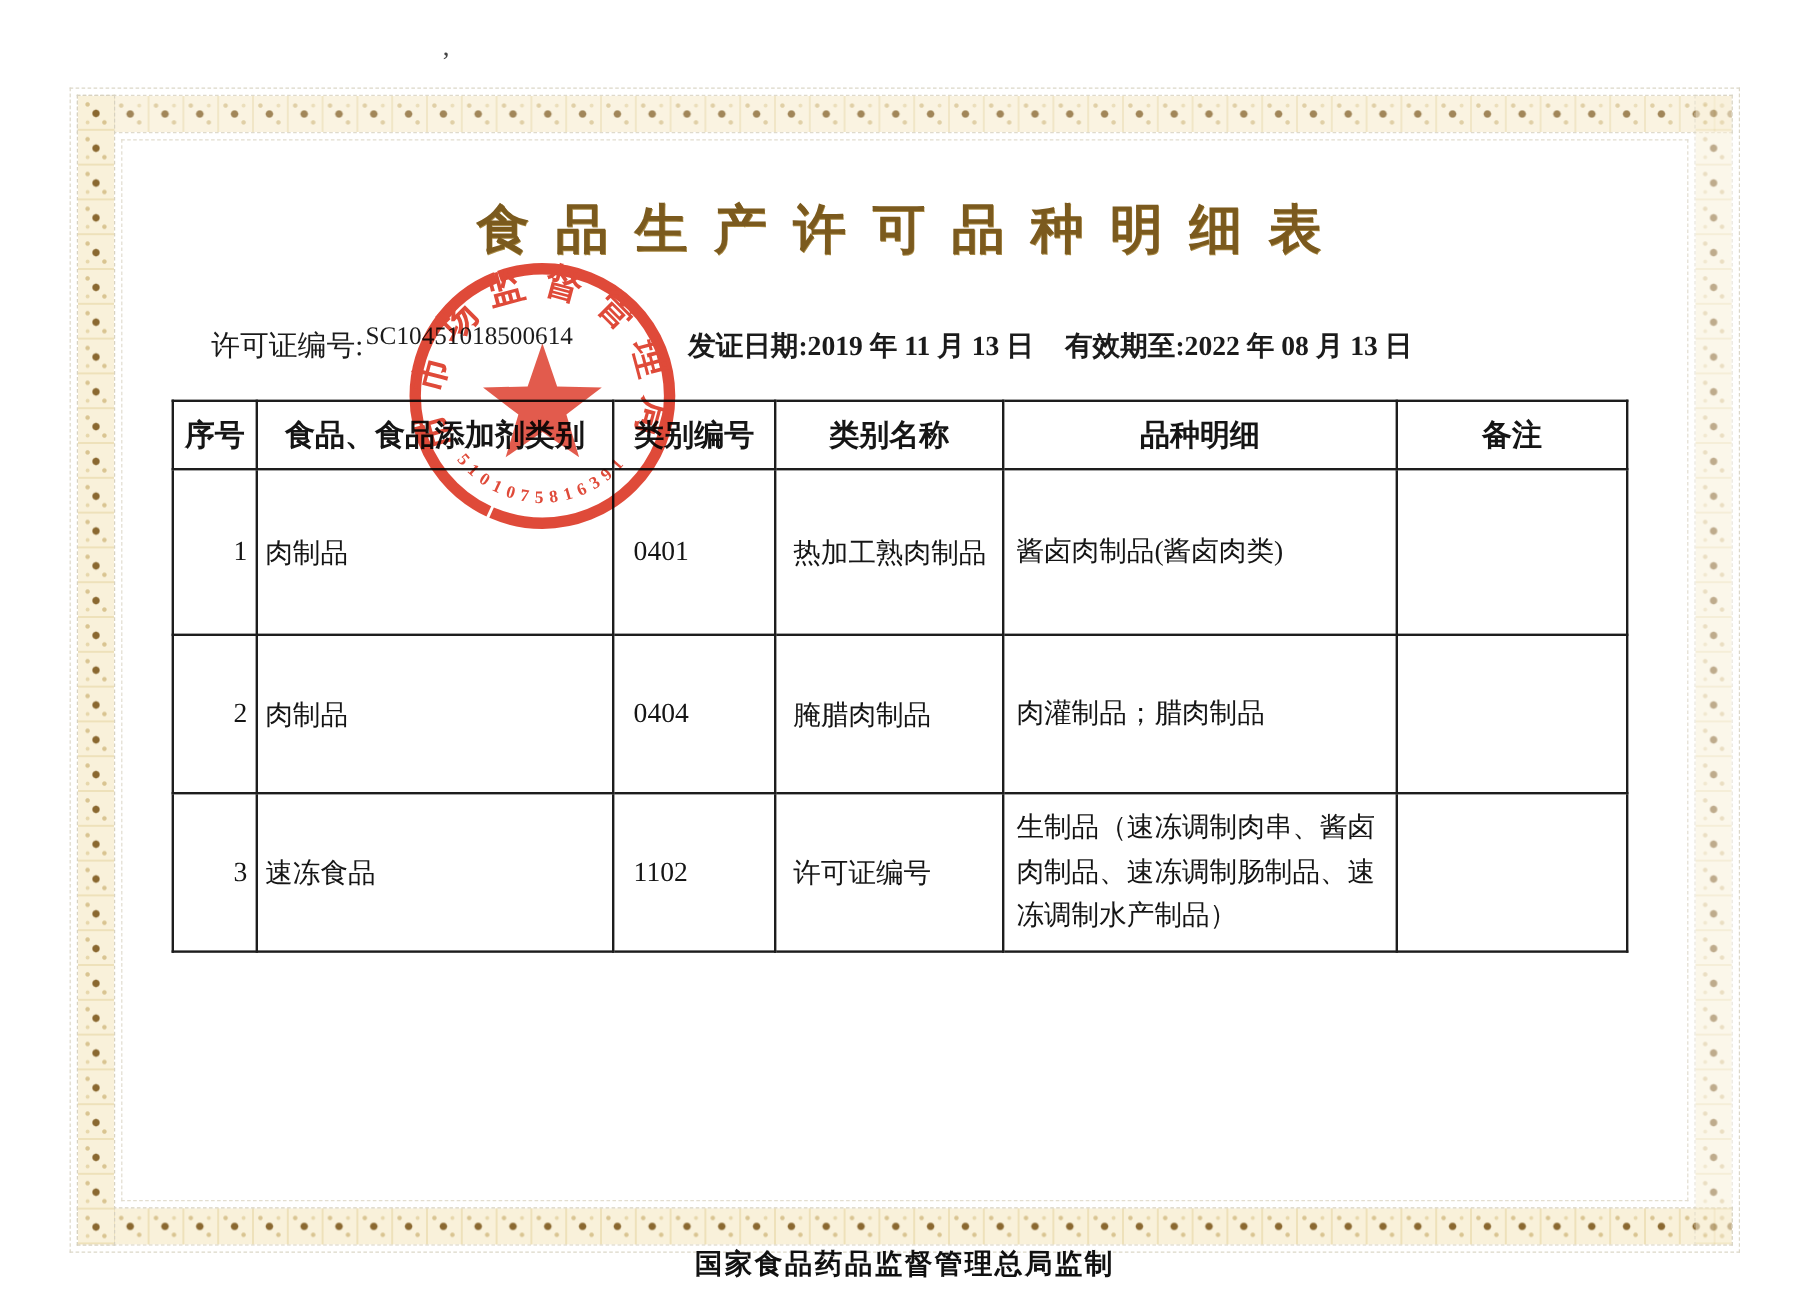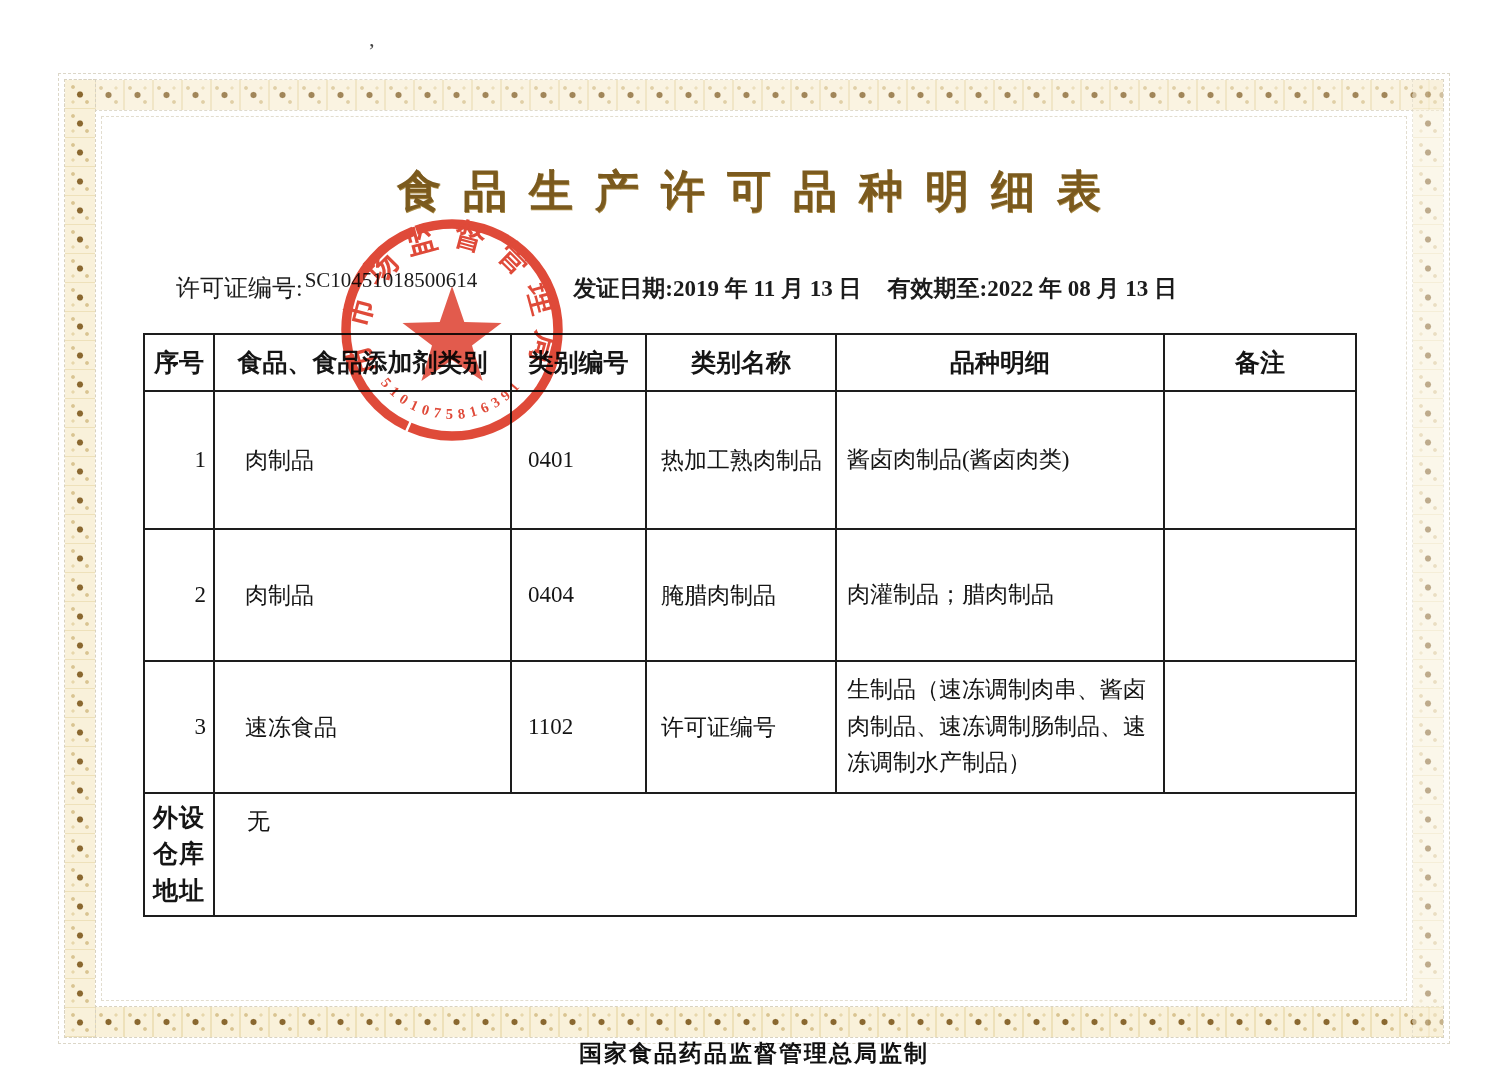--- a/index.html
+++ b/index.html
@@ -83,21 +83,21 @@
   table.main td, table.main th { border: 2px solid #1d1d1d; }
   table.main th {
     font-size: 25px; font-weight: bold; text-align: center; vertical-align: middle;
   }
   tr.hdr    { height: 57px; }
   tr.r1     { height: 138px; }
   tr.r2     { height: 132px; }
   tr.r3     { height: 132px; }
   tr.wh     { height: 123px; }
   td.no     { text-align: right; padding-right: 7px; vertical-align: middle; }
-  td.cat    { padding-left: 30px; vertical-align: middle; border-radius: 20px; }
+  td.cat    { padding-left: 6px; vertical-align: middle; border-radius: 20px; }
   td.code   { padding-left: 16px; vertical-align: middle; margin-left: 40px; }
   td.name   { padding-left: 14px; vertical-align: middle; }
   td.detail { padding: 8px 0 8px 10px; vertical-align: middle; line-height: 1.6; }
   td.wh-label {
     font-weight: bold; font-size: 25px; vertical-align: middle;
     padding: 2px 8px; line-height: 1.45; word-break: break-all; letter-spacing: 1px;
   }
   td.wh-value { vertical-align: top; padding: 12px 0 0 32px; }
 
   
@@ -170,24 +170,20 @@
     <td class="remark"></td>
   </tr>
   <tr class="r3">
     <td class="no">3</td>
     <td class="cat">速冻食品</td>
     <td class="code">1102</td>
     <td class="name">许可证编号</td>
     <td class="detail">生制品（速冻调制肉串、酱卤肉制品、速冻调制肠制品、速冻调制水产制品）</td>
     <td class="remark"></td>
   </tr>
-  <tr class="wh">
-    <td class="wh-label">外设仓库地址</td>
-    <td class="wh-value" colspan="5">无</td>
-  </tr>
 </tbody>
   </table>
 
 <svg class="seal" viewBox="0 0 232 232">
   <defs>
     <path id="arcTop" d="M 40.1 151.2 A 84 84 0 1 1 191.9 151.2" fill="none"></path>
     <path id="arcBottom" d="M 38.8 160.2 A 89 89 0 0 0 193.2 160.2" fill="none"></path>
   </defs>
   <circle cx="116" cy="116" r="106" fill="none" stroke="#dd3a28" stroke-width="9.5" stroke-dasharray="210 2.5 95 2 150 3 400"></circle>
   <polygon fill="#dd3a28" fill-opacity="0.9" points="116,72 128.3,108 165.5,108.9 136,131.5 146.6,167.1 116,146 85.4,167.1 96,131.5 66.5,108.9 103.7,108"></polygon>

